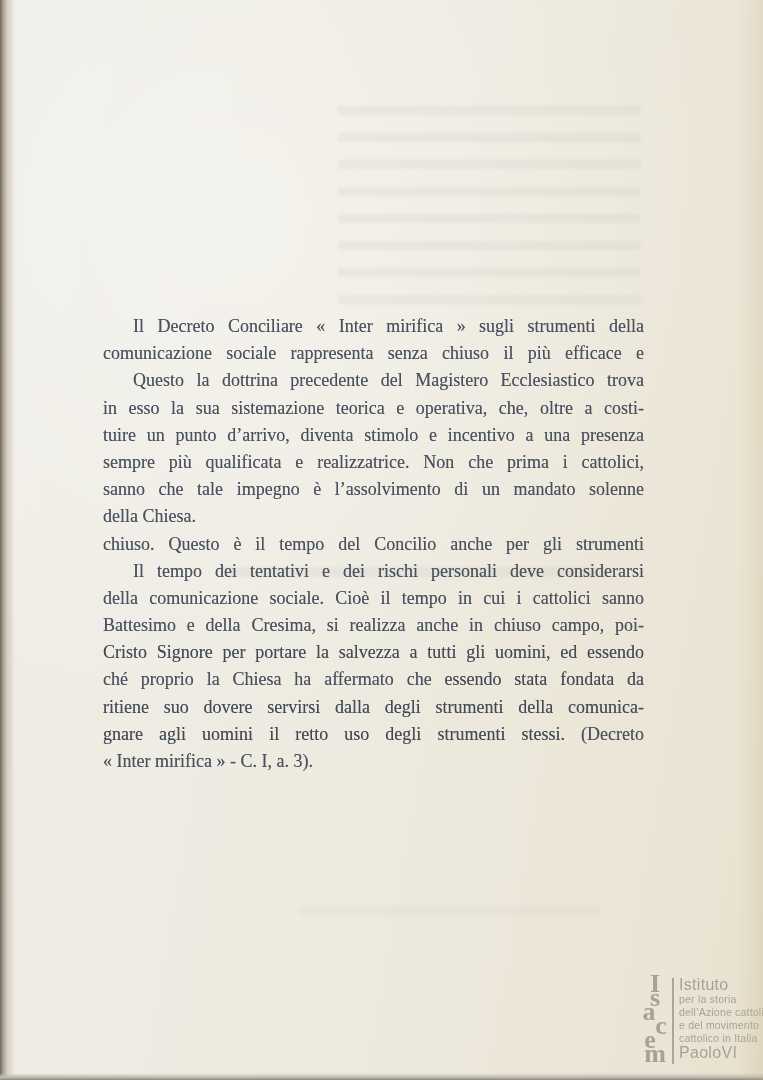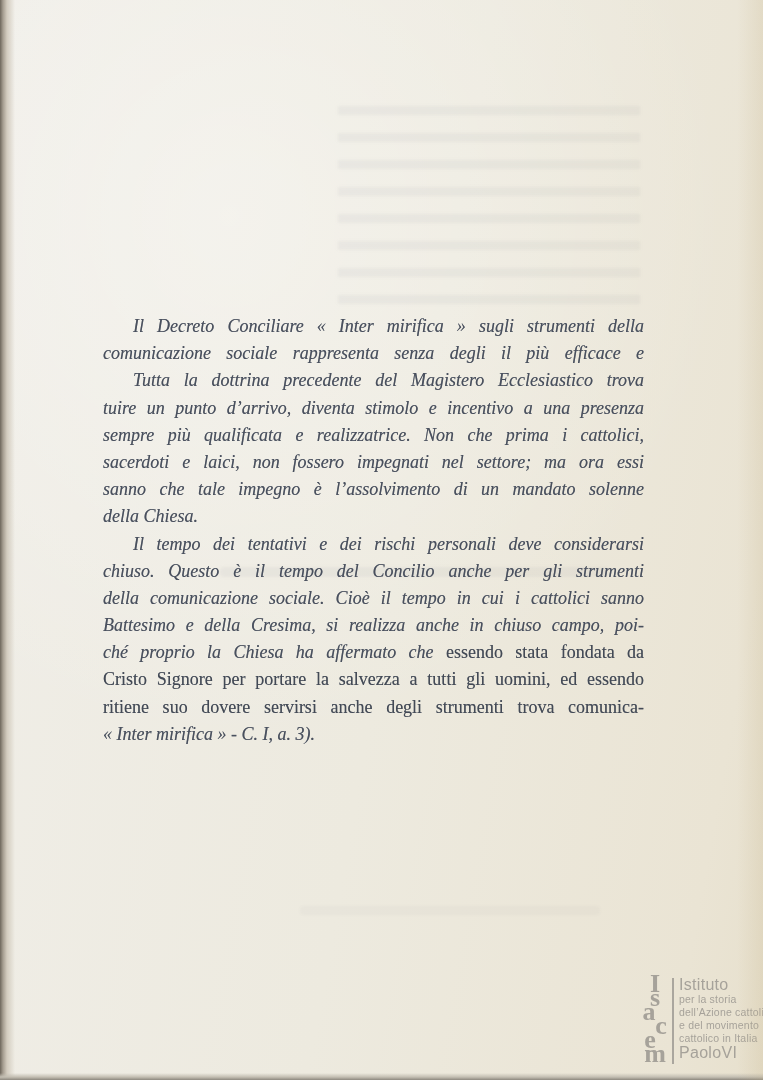--- a/index.html
+++ b/index.html
@@ -54,21 +54,21 @@
     font-size:18px;line-height:27.2px;color:#49505e;
     text-shadow:0 0 .5px rgba(73,80,94,.55);
   }
   .line{
     text-align:justify;
     text-align-last:justify;
     height:27.2px;white-space:normal;
   }
   .line.end{text-align-last:left;}
   .line.ind{text-indent:30px;}
-  .ita{font-style:italic;}
+  .ita{}
   .rom{font-style:normal;color:#434a56;}
 
   
   .watermark{
     position:absolute;left:638px;top:977px;height:88px;
     display:flex;align-items:stretch;color:#a6a29a;
   }
   .wm-letters{
     width:34px;flex:none;text-align:center;
     font-family:"Liberation Serif","DejaVu Serif",serif;
@@ -92,34 +92,35 @@
 <body>
 
 <div class="page">
 
   <div class="bleed"></div>
   <div class="bleed-strip s1"></div>
   <div class="bleed-strip s2"></div>
 
   <div class="textblock">
       <div class="line ind"><span class="ita">Il Decreto Conciliare « Inter mirifica » sugli strumenti della</span></div>
-      <div class="line"><span class="ita">comunicazione sociale rappresenta senza degli il più efficace e</span></div>
-      <div class="line ind"><span class="ita">Tutta la dottrina precedente del Magistero Ecclesiastico trova</span></div>
+      <div class="line"><span class="ita">comunicazione sociale rappresenta senza chiuso il più efficace e</span></div>
+      <div class="line ind"><span class="ita">Questo la dottrina precedente del Magistero Ecclesiastico trova</span></div>
+      <div class="line"><span class="ita">in esso la sua sistemazione teorica e operativa, che, oltre a costi-</span></div>
       <div class="line"><span class="ita">tuire un punto d’arrivo, diventa stimolo e incentivo a una presenza</span></div>
       <div class="line"><span class="ita">sempre più qualificata e realizzatrice. Non che prima i cattolici,</span></div>
-      <div class="line"><span class="ita">sacerdoti e laici, non fossero impegnati nel settore; ma ora essi</span></div>
       <div class="line"><span class="ita">sanno che tale impegno è l’assolvimento di un mandato solenne</span></div>
       <div class="line end"><span class="ita">della Chiesa.</span></div>
+      <div class="line"><span class="ita">chiuso. Questo è il tempo del Concilio anche per gli strumenti</span></div>
       <div class="line ind"><span class="ita">Il tempo dei tentativi e dei rischi personali deve considerarsi</span></div>
-      <div class="line"><span class="ita">chiuso. Questo è il tempo del Concilio anche per gli strumenti</span></div>
       <div class="line"><span class="ita">della comunicazione sociale. Cioè il tempo in cui i cattolici sanno</span></div>
       <div class="line"><span class="ita">Battesimo e della Cresima, si realizza anche in chiuso campo, poi-</span></div>
+      <div class="line"><span class="rom">Cristo Signore per portare la salvezza a tutti gli uomini, ed essendo</span></div>
       <div class="line"><span class="ita">ché proprio la Chiesa ha affermato che </span><span class="rom">essendo stata fondata da</span></div>
-      <div class="line"><span class="rom">Cristo Signore per portare la salvezza a tutti gli uomini, ed essendo</span></div>
-      <div class="line"><span class="rom">ritiene suo dovere servirsi anche degli strumenti trova comunica-</span></div>
+      <div class="line"><span class="rom">ritiene suo dovere servirsi dalla degli strumenti della comunica-</span></div>
+      <div class="line"><span class="rom">gnare agli uomini il retto uso degli strumenti stessi. </span><span class="ita">(Decreto</span></div>
       <div class="line end"><span class="ita">« Inter mirifica » - C. I, a. 3).</span></div>
     </div>
 
   <div class="watermark">
     <div class="wm-letters">
         <span>I</span>
         <span>s</span>
         <span>a</span>
         <span>c</span>
         <span>e</span>

